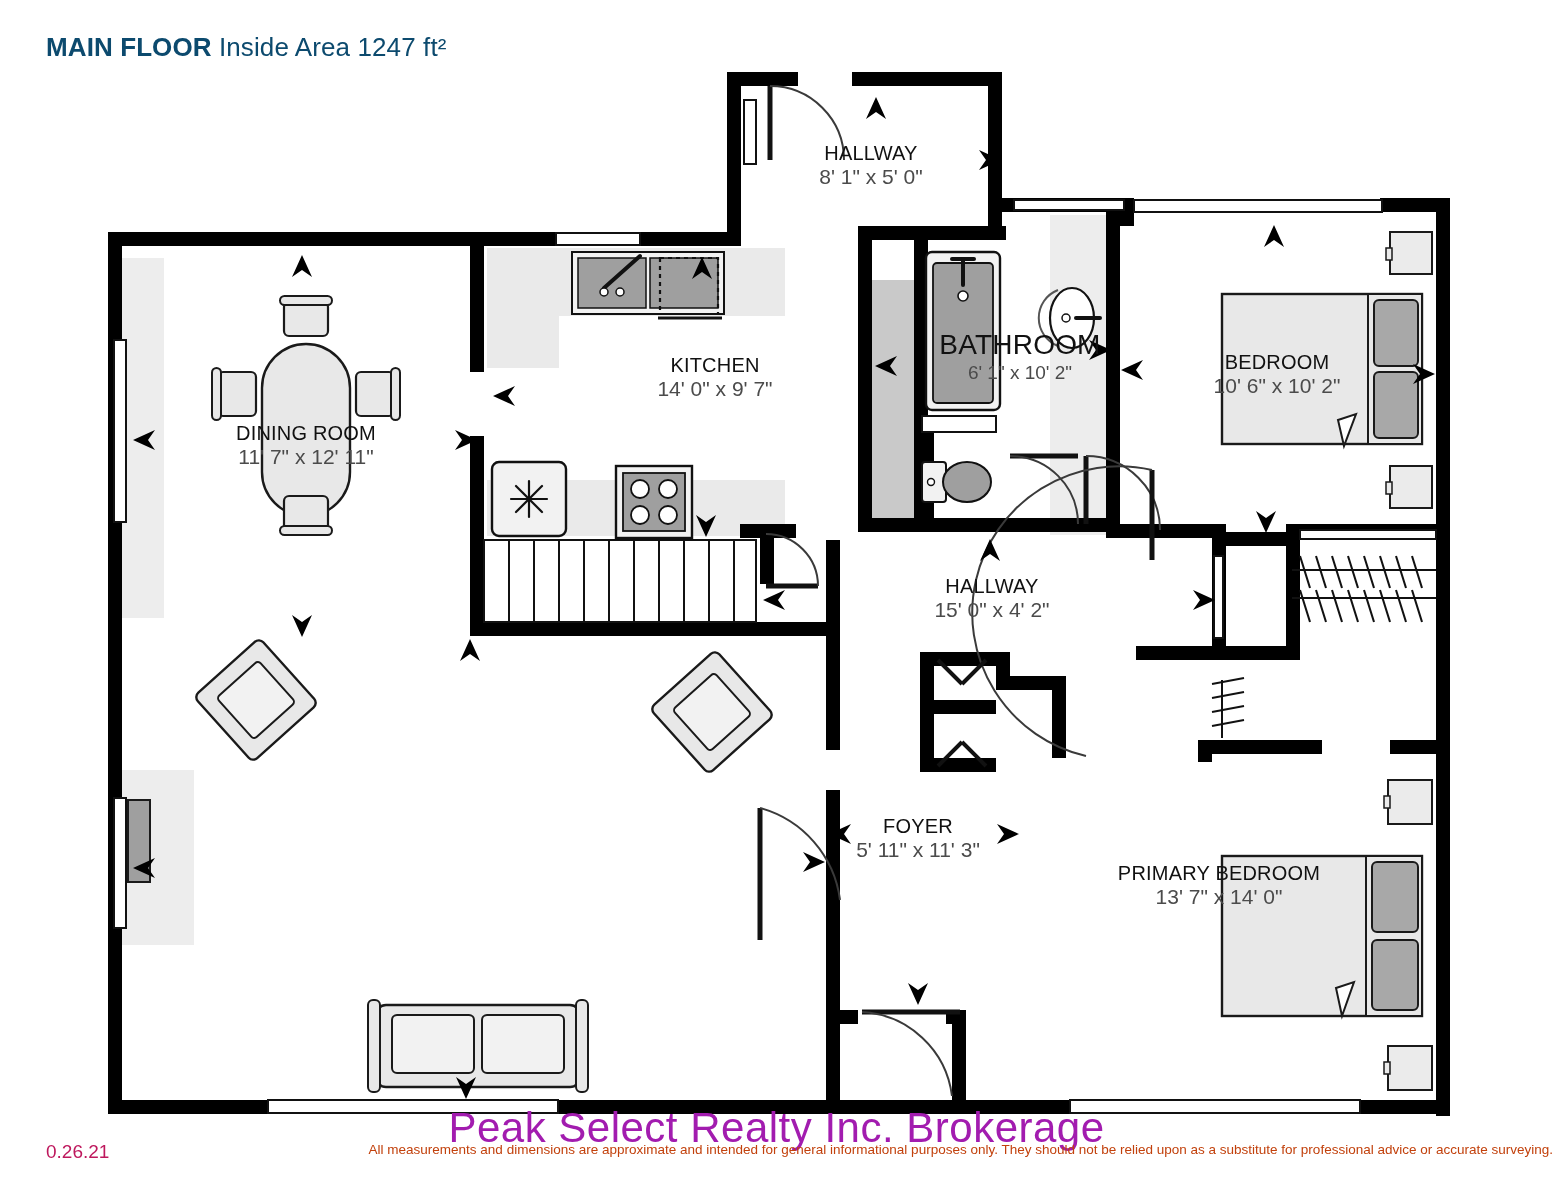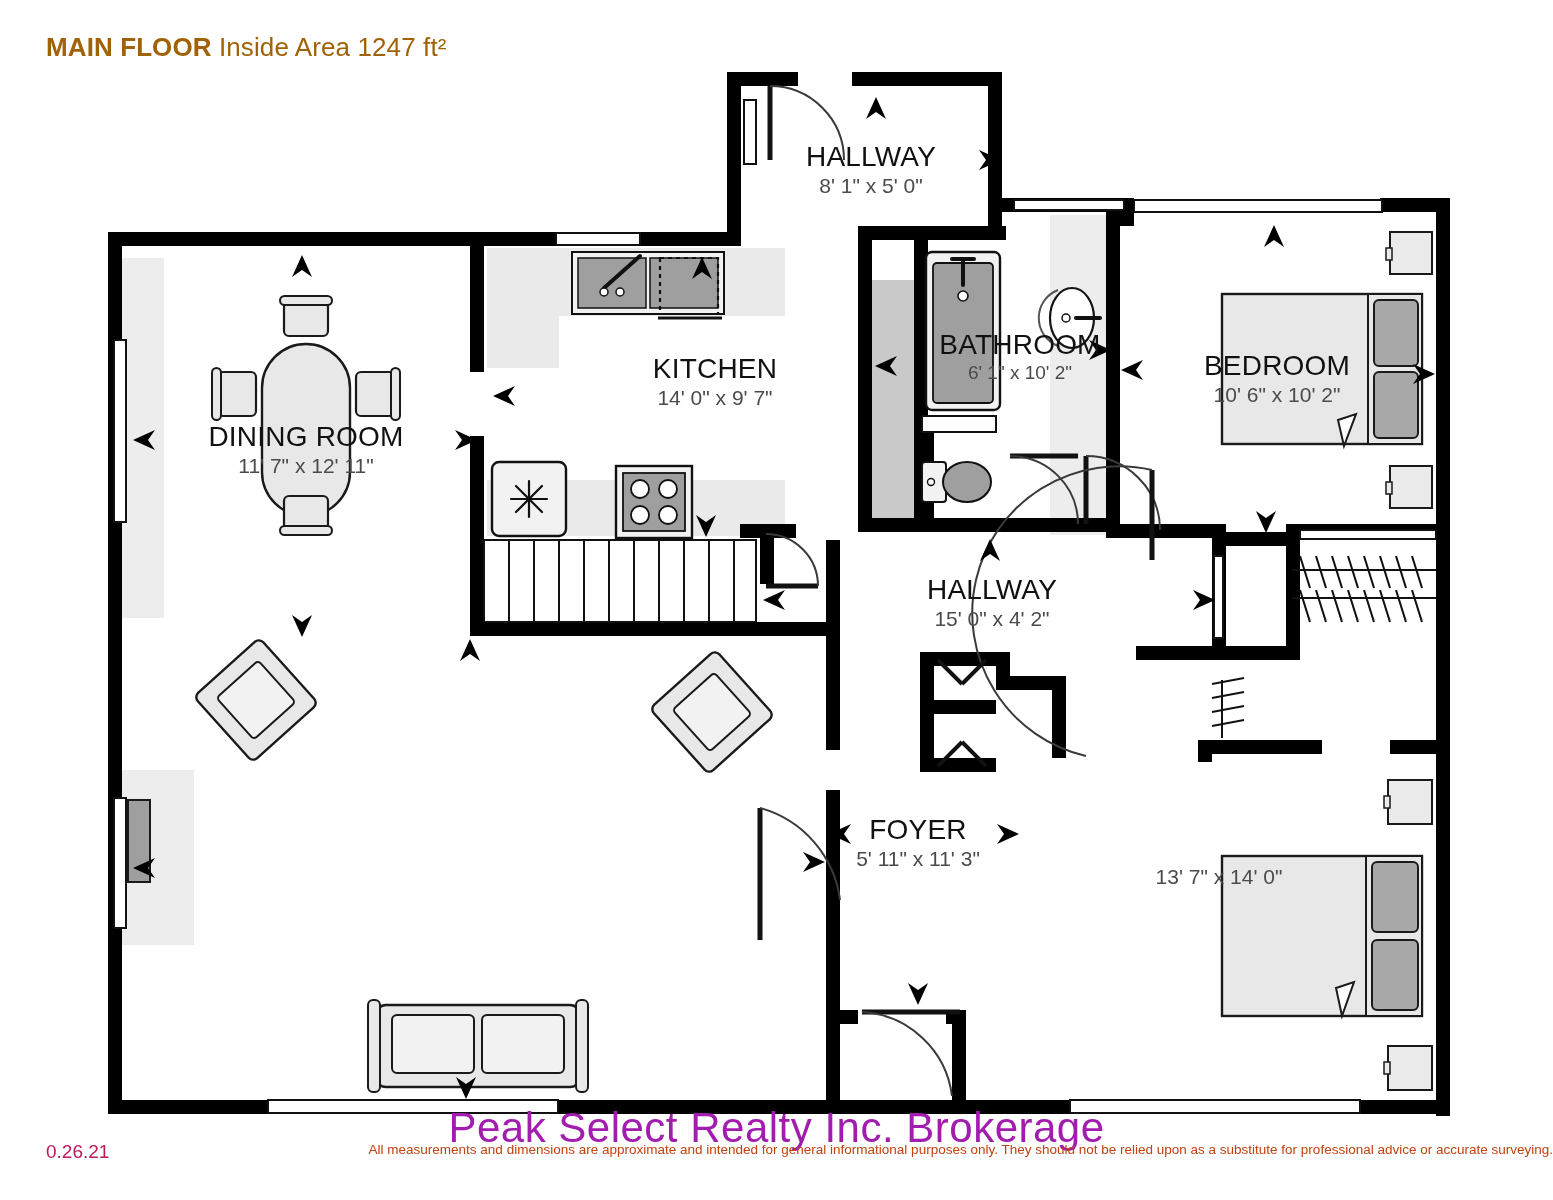--- a/index.html
+++ b/index.html
@@ -1,26 +1,26 @@
 <!DOCTYPE html>
 <html><head>
 <meta charset="utf-8">
 <style>
   html,body{margin:0;padding:0;background:#ffffff;}
   body{width:1553px;height:1200px;position:relative;font-family:"Liberation Sans",sans-serif;overflow:hidden;}
   #plan-root{position:absolute;inset:0;}
   svg#floorplan{position:absolute;left:0;top:0;width:1553px;height:1200px;}
-  .ttl{position:absolute;left:46px;top:32px;font-size:26px;color:#a16207;letter-spacing:.1px;white-space:nowrap;}
+  .ttl{position:absolute;left:46px;top:32px;font-size:26px;color:#0c4a6e;letter-spacing:.1px;white-space:nowrap;}
   .ttl b{font-weight:700;}
   .ttl span.reg{font-weight:400;}
   .date{position:absolute;left:46px;top:1141px;font-size:19px;color:#be185d;}
   .disc{position:absolute;left:0;right:0;top:1142px;text-align:right;font-size:13.5px;color:#c2410c;}
   .wmk{position:absolute;left:0;right:0;top:1104px;text-align:center;font-size:42px;color:#a21caf;letter-spacing:.5px;font-weight:400;white-space:nowrap;}
   .lbl{position:absolute;text-align:center;pointer-events:none;}
-  .lbl .nm{font-size:28px;color:#111;font-weight:400;line-height:1.02;white-space:nowrap;letter-spacing:.2px;}
+  .lbl .nm{font-size:20px;color:#111;font-weight:400;line-height:1.02;white-space:nowrap;letter-spacing:.2px;}
   .lbl .dm{font-size:21px;color:#4b4b4b;font-weight:400;line-height:1.15;white-space:nowrap;margin-top:2px;}
   .lbl.sm .nm{font-size:28px;}
   .lbl.sm .dm{font-size:19px;}
 </style>
 </head>
 <body>
 
 <div id="plan-root">
 
   <div class="ttl">
@@ -393,20 +393,21 @@
   </div>
 
 
   <div class="lbl" style="left:808px;top:816px;width:220px;">
     <div class="nm">FOYER</div>
     <div class="dm">5' 11" x 11' 3"</div>
   </div>
 
 
   <div class="lbl" style="left:1059px;top:863px;width:320px;">
+    <div class="nm">PRIMARY BEDROOM</div>
     <div class="dm">13' 7" x 14' 0"</div>
   </div>
 
   <div class="wmk">Peak Select Realty Inc. Brokerage</div>
   <div class="date">0.26.21</div>
   <div class="disc">All measurements and dimensions are approximate and intended for general informational purposes only. They should not be relied upon as a substitute for professional advice or accurate surveying.</div>
 
 </div>
 
 </body></html>

